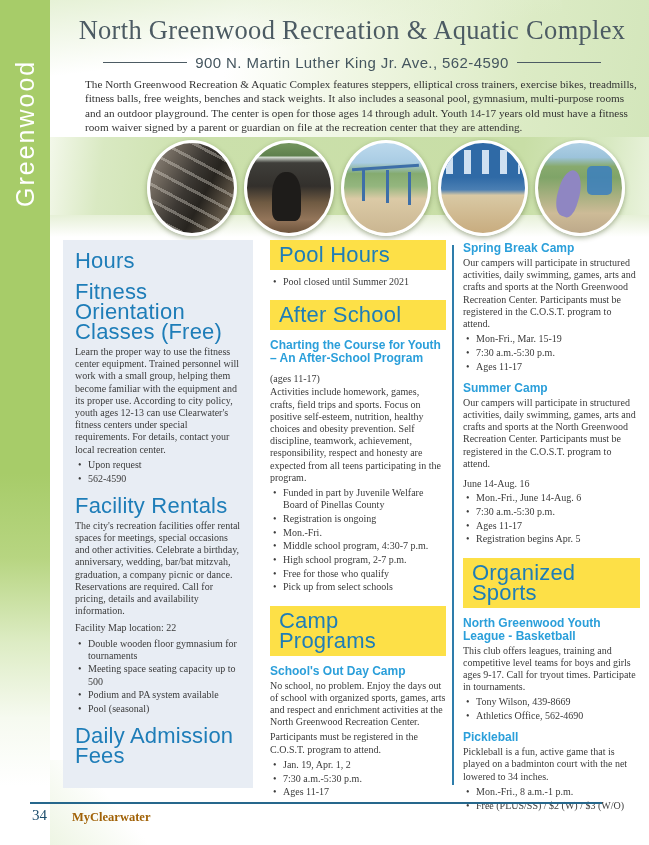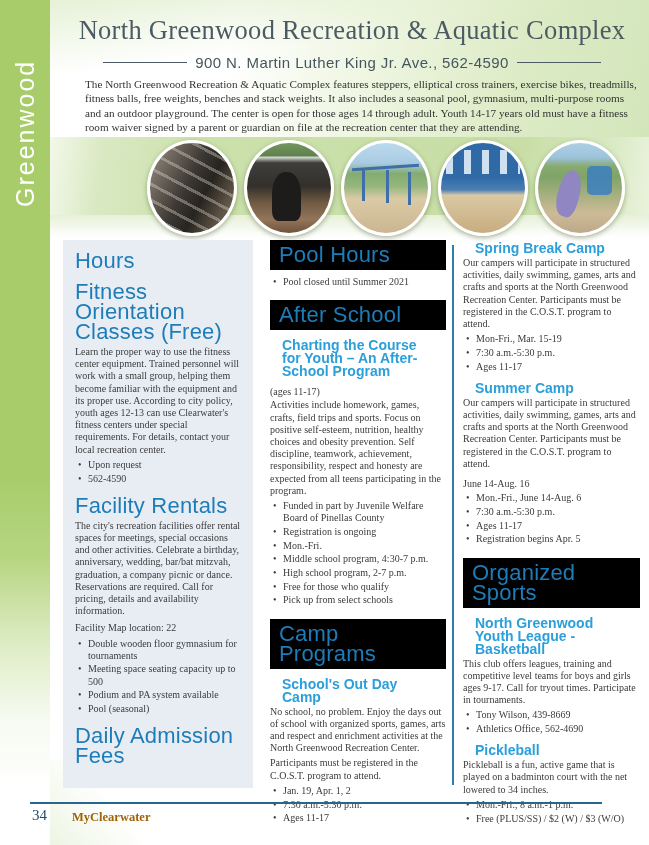--- a/index.html
+++ b/index.html
@@ -97,25 +97,25 @@
   .col-mid   { left:270px; width:176px; }
   .col-right { left:463px; width:177px; }
   .divider   { position:absolute; left:452px; top:245px; width:1.5px; height:540px; background:#2e7dab; }
 
   h2.heading {
     font-family:Liberation Sans, sans-serif; font-weight:400;
     font-size:22px; line-height:20px; letter-spacing:.2px;
     color:#1e7db8; margin:11px 0 4px;
   }
   .col-left h2.heading:first-child { margin-top:2px; }
-  h2.bar { background:#000000; padding:5px 9px; margin:12px 0 6px; }
+  h2.bar { background:#fde047; padding:5px 9px; margin:12px 0 6px; }
   h2.bar.first { margin-top:0; }
   h3.subhead {
     font-family:"Liberation Sans", sans-serif; font-weight:700;
-    font-size:14px; line-height:13px; color:#2b9fda; margin:9px 12px 2px;
+    font-size:12px; line-height:13px; color:#2b9fda; margin:9px 0 2px;
   }
   .col p { margin:1px 0 3px; }
   .col ul { list-style:none; margin:2px 0 4px; padding:0; }
   .col li { position:relative; padding-left:13px; margin:0 0 1.5px; }
   .col li::before { content:"\2022"; position:absolute; left:3px; top:0; }
   .note { margin-top:5px !important; }
   .dateline { margin:8px 0 1px !important; }
 
   
   .footer-rule { position:absolute; left:30px; top:802px; width:572px; height:1.5px; background:#26678c; z-index:2; }

